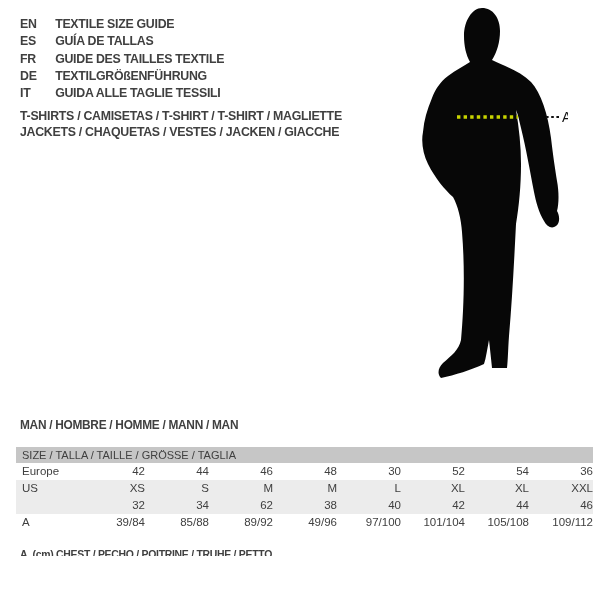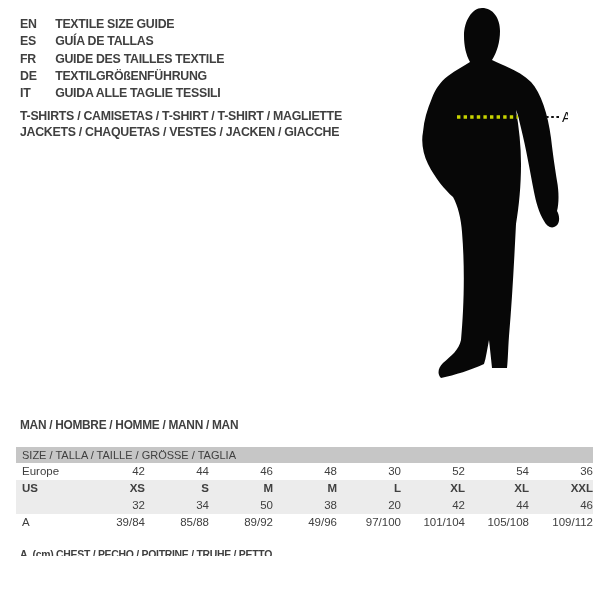--- a/index.html
+++ b/index.html
@@ -111,39 +111,39 @@
       <div class="cell">42</div>
       <div class="cell">44</div>
       <div class="cell">46</div>
       <div class="cell">48</div>
       <div class="cell">30</div>
       <div class="cell">52</div>
       <div class="cell">54</div>
       <div class="cell">36</div>
     </div>
 
-    <div class="trow" style="background:#ececec;font-weight:bold;">
+    <div class="trow" style="background:#ececec;">
       <div class="cell label">US</div>
       <div class="cell">XS</div>
       <div class="cell">S</div>
       <div class="cell">M</div>
       <div class="cell">M</div>
       <div class="cell">L</div>
       <div class="cell">XL</div>
       <div class="cell">XL</div>
       <div class="cell">XXL</div>
     </div>
 
     <div class="trow" style="background:#ececec;">
       <div class="cell label"></div>
       <div class="cell">32</div>
       <div class="cell">34</div>
-      <div class="cell">50</div>
+      <div class="cell">62</div>
       <div class="cell">38</div>
-      <div class="cell">20</div>
+      <div class="cell">40</div>
       <div class="cell">42</div>
       <div class="cell">44</div>
       <div class="cell">46</div>
     </div>
 
     <div class="trow">
       <div class="cell label">A</div>
       <div class="cell">39/84</div>
       <div class="cell">85/88</div>
       <div class="cell">89/92</div>

